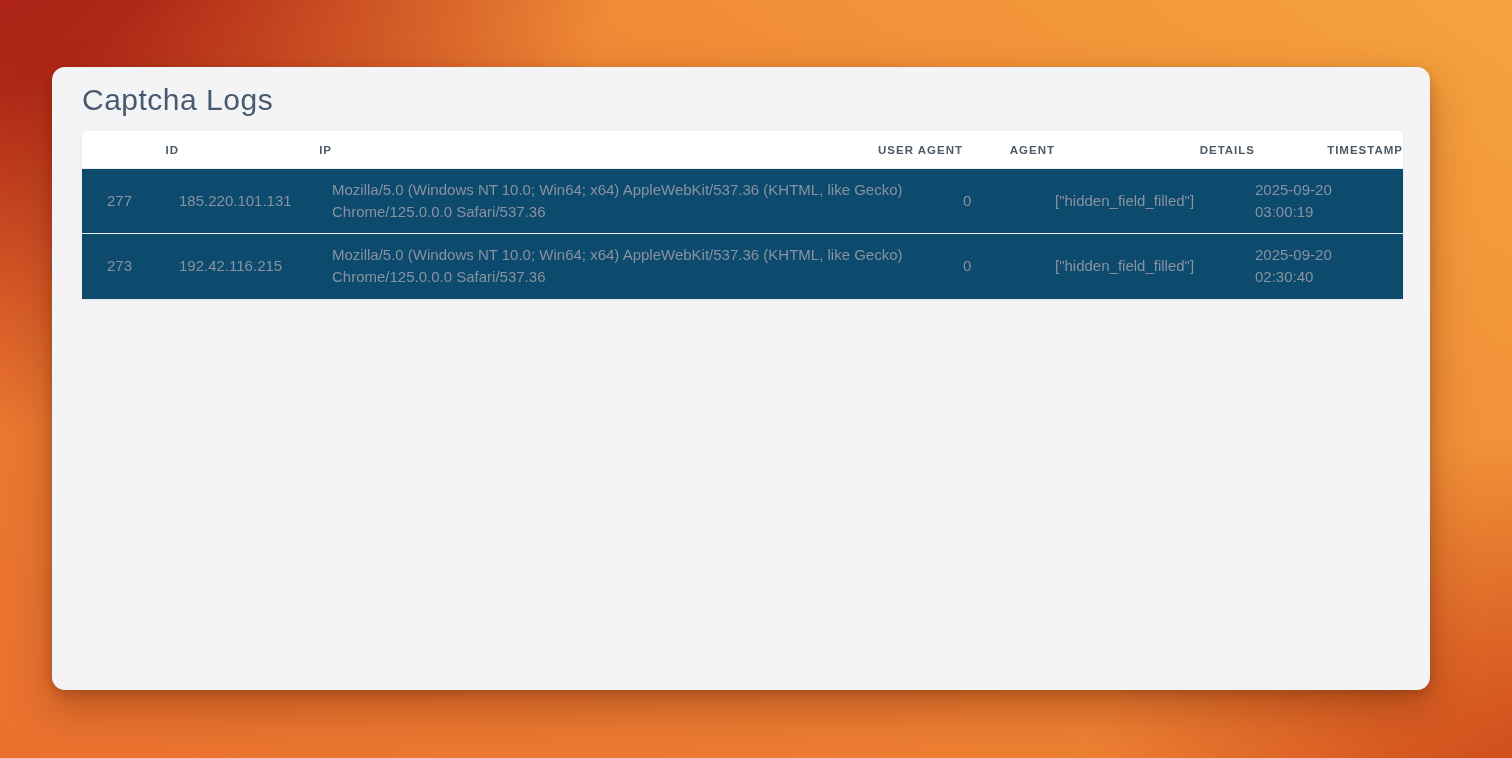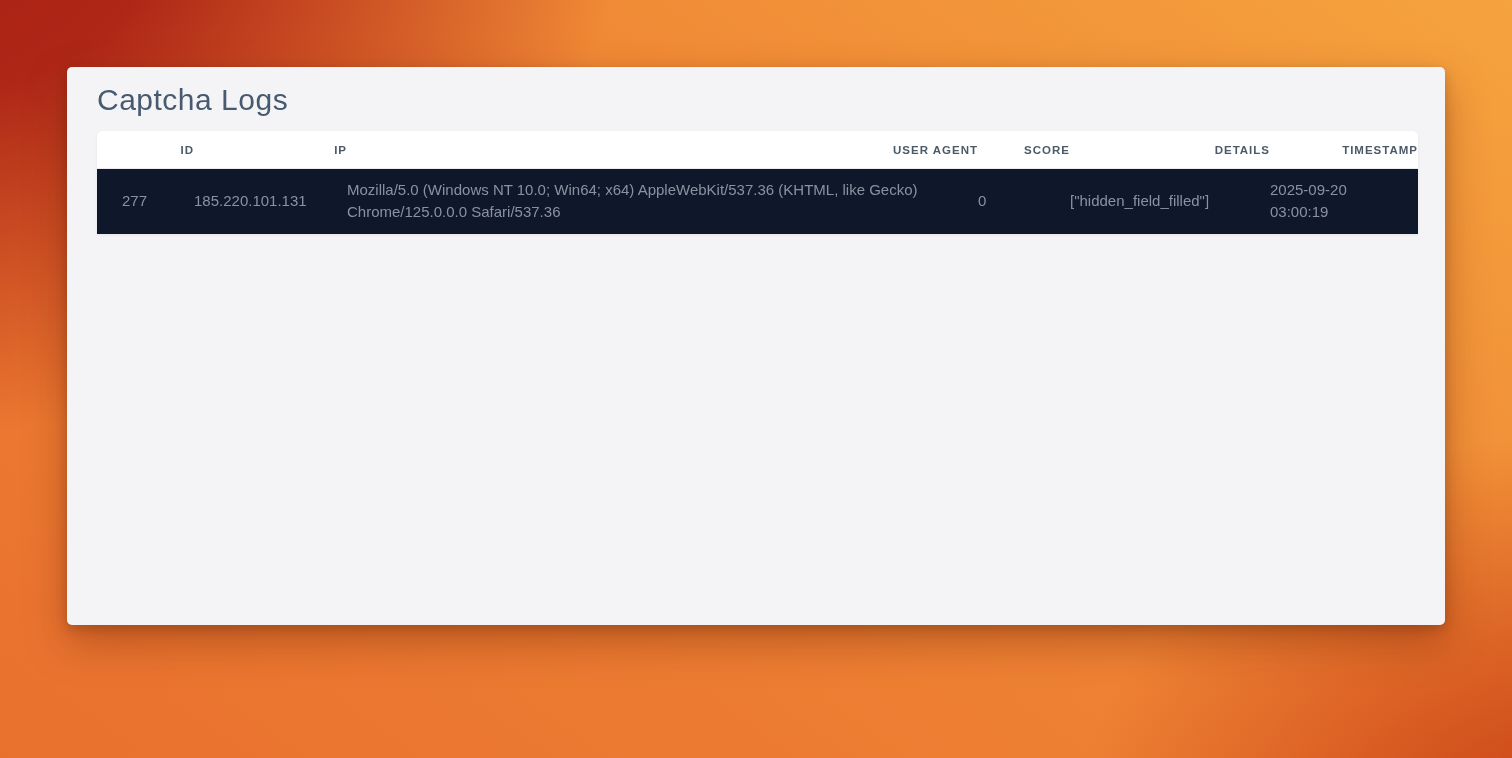--- a/index.html
+++ b/index.html
@@ -14,26 +14,26 @@
     position: relative;
     width: 1512px;
     height: 758px;
     background:
       radial-gradient(1150px 850px at -6% -12%, #a91f14 0%, rgba(169,31,20,0.92) 22%, rgba(169,31,20,0) 62%),
       radial-gradient(950px 750px at 107% 114%, rgba(188,42,12,0.88) 0%, rgba(188,42,12,0) 58%),
       linear-gradient(35deg, #e9712e 0%, #ef8434 55%, #f5a33e 100%);
   }
   .card {
     position: absolute;
-    left: 67px;
+    left: 52px;
     top: 67px;
     width: 1378px;
-    height: 558px;
+    height: 623px;
     background: #f4f4f6;
-    border-radius: 5px;
+    border-radius: 13px;
     box-shadow: 0 18px 42px rgba(100, 25, 0, 0.35), 0 4px 12px rgba(0,0,0,0.18);
     overflow: hidden;
   }
   .page-title {
     margin: 16px 0 14px 30px;
     font-size: 30px;
     line-height: 34px;
     font-weight: 500;
     color: #475a70;
     letter-spacing: 0.5px;
@@ -64,21 +64,21 @@
     font-weight: 700;
     letter-spacing: 1px;
     text-align: right;
     vertical-align: middle;
     color: #4c5a68;
     background: #ffffff;
   }
   tbody tr {
     height: 65px;
     border-top: 1px solid #e9ebee;
-    background: #0f172a;
+    background: #0c4a6e;
   }
   tbody tr.striped { background: #f7f8fa; }
   tbody td {
     padding: 0;
     font-size: 15px;
     line-height: 22px;
     color: #8a92a0;
     vertical-align: middle;
   }
   th:first-child, td:first-child { padding-left: 25px; }
@@ -100,31 +100,39 @@
             <col class="c-ua">
           <col class="c-score">
             <col class="c-details">
             <col class="c-timestamp">
         </colgroup>
         <thead>
           <tr>
             <th>ID</th>
             <th>IP</th>
             <th>USER AGENT</th>
-            <th>SCORE</th>
+            <th>AGENT</th>
             <th>DETAILS</th>
             <th>TIMESTAMP</th>
           </tr>
         </thead>
         <tbody>
             <tr>
     <td>277</td>
     <td>185.220.101.131</td>
     <td class="ua-cell">Mozilla/5.0 (Windows NT 10.0; Win64; x64) AppleWebKit/537.36 (KHTML, like Gecko) Chrome/125.0.0.0 Safari/537.36</td>
     <td>0</td>
     <td class="details-cell">["hidden_field_filled"]</td>
     <td class="ts-cell">2025-09-20 03:00:19</td>
   </tr>
+            <tr>
+    <td>273</td>
+    <td>192.42.116.215</td>
+    <td class="ua-cell">Mozilla/5.0 (Windows NT 10.0; Win64; x64) AppleWebKit/537.36 (KHTML, like Gecko) Chrome/125.0.0.0 Safari/537.36</td>
+    <td>0</td>
+    <td class="details-cell">["hidden_field_filled"]</td>
+    <td class="ts-cell">2025-09-20 02:30:40</td>
+  </tr>
           </tbody>
       </table>
     </div>
   </div>
 </div>
 
 </body></html>

